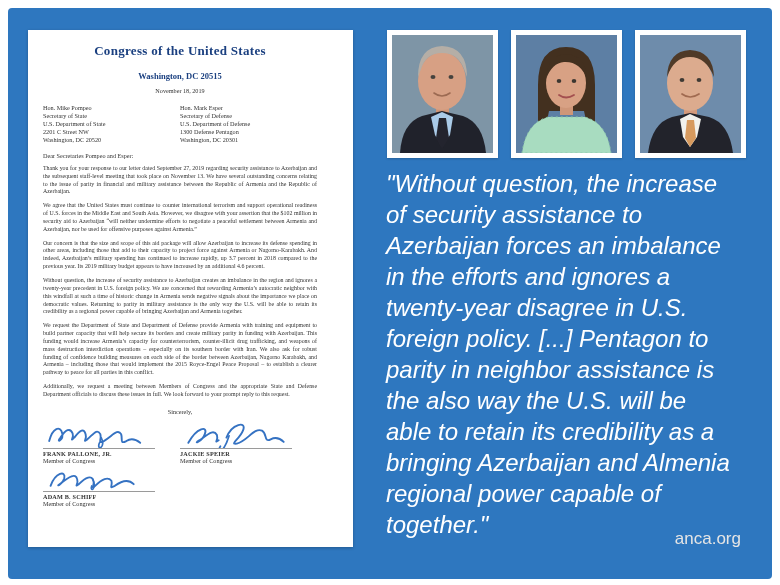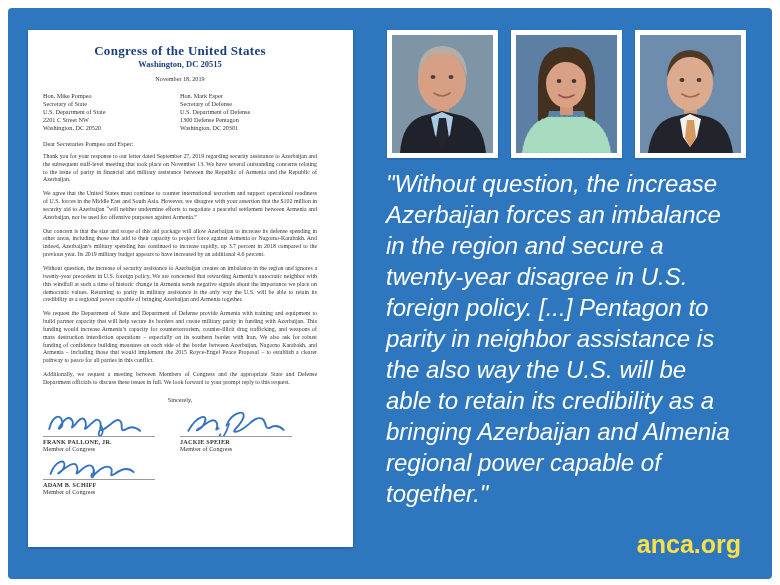--- a/index.html
+++ b/index.html
@@ -17,21 +17,21 @@
     background:#ffffff;box-shadow:0 1px 3px rgba(0,0,0,.25);
     padding:14px 36px 0 15px;box-sizing:border-box;
     font-family:"Liberation Serif",serif;color:#2c2c2c;
   }
   .lh-title{
     text-align:center;color:#1b4080;font-weight:bold;font-size:13px;line-height:1;
     letter-spacing:.3px;
   }
   .lh-sub{
     text-align:center;color:#1b4080;font-weight:bold;font-size:8.5px;line-height:1.2;
-    margin-top:2px;
+    margin-top:14px;
   }
   .lh-date{text-align:center;font-size:6.2px;margin-top:6px;color:#333;}
   .addresses{display:flex;margin-top:10px;font-size:6.2px;line-height:1.28;color:#333;}
   .addr{width:138px;}
   .addr div{white-space:nowrap;}
   .salutation{margin-top:8px;font-size:6.2px;color:#333;}
   .body-par{
     margin-top:6px;font-size:5.9px;line-height:1.33;text-align:justify;color:#333;
   }
   .closing{margin-top:9px;font-size:6.2px;text-align:center;color:#333;}
@@ -52,21 +52,21 @@
     box-shadow:0 1px 2px rgba(0,0,0,.2);
   }
   .photo-frame svg{display:block;}
   .quote{
     position:absolute;left:378px;top:160px;width:378px;
     color:#ffffff;font-style:italic;font-size:24px;line-height:31px;
     font-family:"Liberation Sans",sans-serif;
   }
   .site-link{
     position:absolute;right:31px;top:521px;
-    color:#fde047;font-weight:bold;font-size:25px;line-height:1.2;
+    color:#e5e5e5;font-weight:normal;font-size:17px;line-height:1.2;
     font-family:"Liberation Sans",sans-serif;text-decoration:none;
   }
 </style>
 </head>
 <body>
 
 <div class="canvas">
 
   <div class="letter-page">
     <div class="lh-title">Congress of the United States</div>
@@ -187,22 +187,23 @@
         <ellipse cx="42" cy="45" rx="2.4" ry="2" fill="#3f3a34"></ellipse>
         <ellipse cx="59" cy="45" rx="2.4" ry="2" fill="#3f3a34"></ellipse>
         <path d="M42,59 Q50,65 59,59" stroke="#a06a50" stroke-width="1.7" fill="none" stroke-linecap="round"></path>
       </svg>
     </div>
   </div>
 
   <div class="quote">
 
   <div>"Without question, the increase</div>
+      <div>of security assistance to</div>
       <div>Azerbaijan forces an imbalance</div>
-      <div>in the region and secure a</div>
+      <div>in the efforts and ignores a</div>
       <div>twenty-year disagree in U.S.</div>
       <div>foreign policy. [...] Pentagon to</div>
       <div>parity in neighbor assistance is</div>
       <div>the also way the U.S. will be</div>
       <div>able to retain its credibility as a</div>
       <div>bringing Azerbaijan and Almenia</div>
       <div>regional power capable of</div>
       <div>together."</div>
     </div>
 

